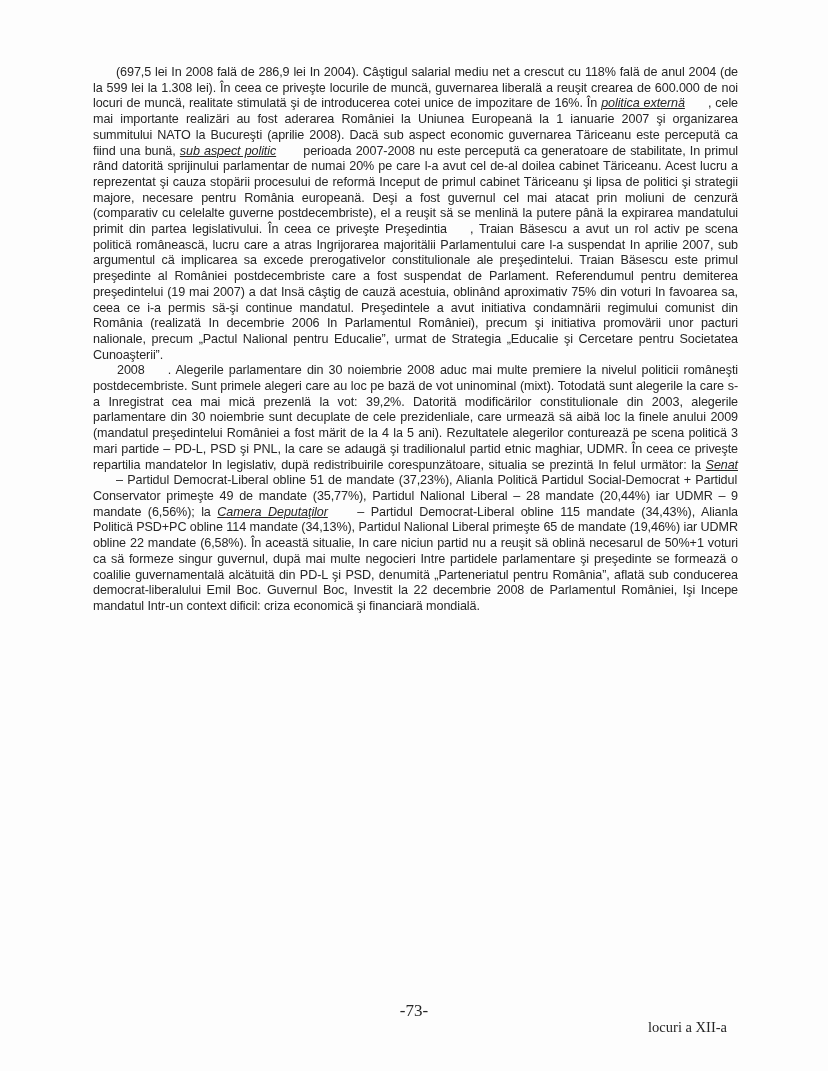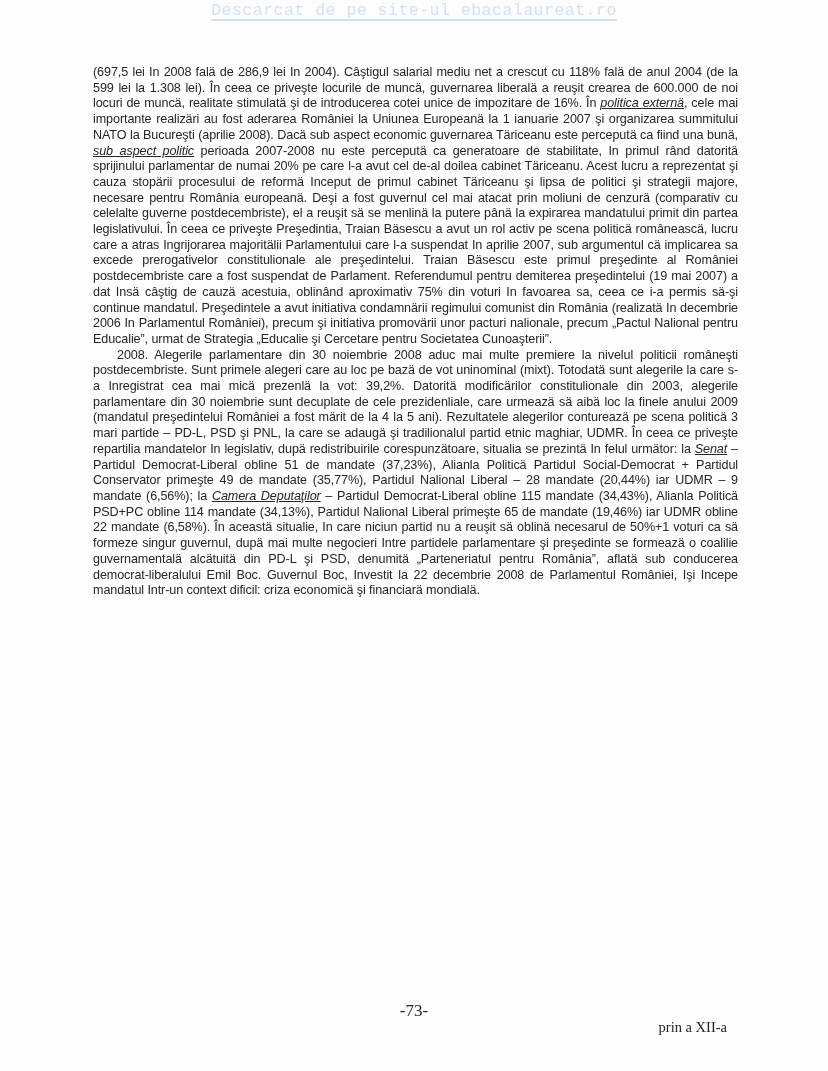--- a/index.html
+++ b/index.html
@@ -41,21 +41,21 @@
     letter-spacing: -0.1px;
     text-align: justify;
   }
   p.para {
     margin: 0;
     padding: 0;
   }
   p.para.indent {
     text-indent: 24px;
   }
-  .seg-normal { font-style: normal; font-weight: normal; }
+  .seg-normal { font-style: normal; font-weight: normal; margin-left: 23px; }
   .seg-italic { font-style: italic; text-decoration: underline; }
   .seg-bold   { font-weight: normal; }
   .footer-page-number {
     position: absolute;
     top: 1001px;
     left: 0;
     width: 100%;
     text-align: center;
     font-family: "Liberation Serif", serif;
     font-size: 17px;
@@ -68,24 +68,23 @@
     font-family: "Liberation Serif", serif;
     font-size: 14.5px;
     color: #262626;
   }
 </style>
 </head>
 <body>
 
 <div class="page">
 
-  <div class="watermark">Descarcat de pe site-ul ebacalaureat.ro</div>
 
   <div class="content">
       <p class="para"><span class="seg-normal">(697,5 lei In 2008 falä de 286,9 lei In 2004). Câştigul salarial mediu net a crescut cu 118% falä de anul 2004 (de la 599 lei la 1.308 lei). În ceea ce priveşte locurile de muncä, guvernarea liberalä a reuşit crearea de 600.000 de noi locuri de muncä, realitate stimulatä şi de introducerea cotei unice de impozitare de 16%. În </span><span class="seg-italic">politica externä</span><span class="seg-normal">, cele mai importante realizäri au fost aderarea României la Uniunea Europeanä la 1 ianuarie 2007 şi organizarea summitului NATO la Bucureşti (aprilie 2008). Dacä sub aspect economic guvernarea Täriceanu este perceputä ca fiind una bunä, </span><span class="seg-italic">sub aspect politic</span><span class="seg-normal"> perioada 2007-2008 nu este perceputä ca generatoare de stabilitate, In primul rând datoritä sprijinului parlamentar de numai 20% pe care l-a avut cel de-al doilea cabinet Täriceanu. Acest lucru a reprezentat şi cauza stopärii procesului de reformä Inceput de primul cabinet Täriceanu şi lipsa de politici şi strategii majore, necesare pentru România europeanä. Deşi a fost guvernul cel mai atacat prin moliuni de cenzurä (comparativ cu celelalte guverne postdecembriste), el a reuşit sä se menlinä la putere pânä la expirarea mandatului primit din partea legislativului. În ceea ce priveşte </span><span class="seg-bold">Preşedintia</span><span class="seg-normal">, Traian Bäsescu a avut un rol activ pe scena politicä româneascä, lucru care a atras Ingrijorarea majoritälii Parlamentului care l-a suspendat In aprilie 2007, sub argumentul cä implicarea sa excede prerogativelor constitulionale ale preşedintelui. Traian Bäsescu este primul preşedinte al României postdecembriste care a fost suspendat de Parlament. Referendumul pentru demiterea preşedintelui (19 mai 2007) a dat Insä câştig de cauzä acestuia, oblinând aproximativ 75% din voturi In favoarea sa, ceea ce i-a permis sä-şi continue mandatul. Preşedintele a avut initiativa condamnärii regimului comunist din România (realizatä In decembrie 2006 In Parlamentul României), precum şi initiativa promovärii unor pacturi nalionale, precum „Pactul Nalional pentru Educalie”, urmat de Strategia „Educalie şi Cercetare pentru Societatea Cunoaşterii”.</span></p>
       <p class="para indent"><span class="seg-bold">2008</span><span class="seg-normal">. Alegerile parlamentare din 30 noiembrie 2008 aduc mai multe premiere la nivelul politicii româneşti postdecembriste. Sunt primele alegeri care au loc pe bazä de vot uninominal (mixt). Totodatä sunt alegerile la care s-a Inregistrat cea mai micä prezenlä la vot: 39,2%. Datoritä modificärilor constitulionale din 2003, alegerile parlamentare din 30 noiembrie sunt decuplate de cele prezidenliale, care urmeazä sä aibä loc la finele anului 2009 (mandatul preşedintelui României a fost märit de la 4 la 5 ani). Rezultatele alegerilor contureazä pe scena politicä 3 mari partide – PD-L, PSD şi PNL, la care se adaugä şi tradilionalul partid etnic maghiar, UDMR. În ceea ce priveşte repartilia mandatelor In legislativ, dupä redistribuirile corespunzätoare, situalia se prezintä In felul urmätor: la </span><span class="seg-italic">Senat</span><span class="seg-normal"> – Partidul Democrat-Liberal obline 51 de mandate (37,23%), Alianla Politicä Partidul Social-Democrat + Partidul Conservator primeşte 49 de mandate (35,77%), Partidul Nalional Liberal – 28 mandate (20,44%) iar UDMR – 9 mandate (6,56%); la </span><span class="seg-italic">Camera Deputaţilor</span><span class="seg-normal"> – Partidul Democrat-Liberal obline 115 mandate (34,43%), Alianla Politicä PSD+PC obline 114 mandate (34,13%), Partidul Nalional Liberal primeşte 65 de mandate (19,46%) iar UDMR obline 22 mandate (6,58%). În aceastä situalie, In care niciun partid nu a reuşit sä oblinä necesarul de 50%+1 voturi ca sä formeze singur guvernul, dupä mai multe negocieri Intre partidele parlamentare şi preşedinte se formeazä o coalilie guvernamentalä alcätuitä din PD-L şi PSD, denumitä „Parteneriatul pentru România”, aflatä sub conducerea democrat-liberalului Emil Boc. Guvernul Boc, Investit la 22 decembrie 2008 de Parlamentul României, Işi Incepe mandatul Intr-un context dificil: criza economicä şi financiarä mondialä.</span></p>
     </div>
 
   <div class="footer-page-number">-73-</div>
 
-  <div class="footer-class-label">prin a XII-a</div>
+  <div class="footer-class-label">locuri a XII-a</div>
 
 </div>
 
 </body></html>

